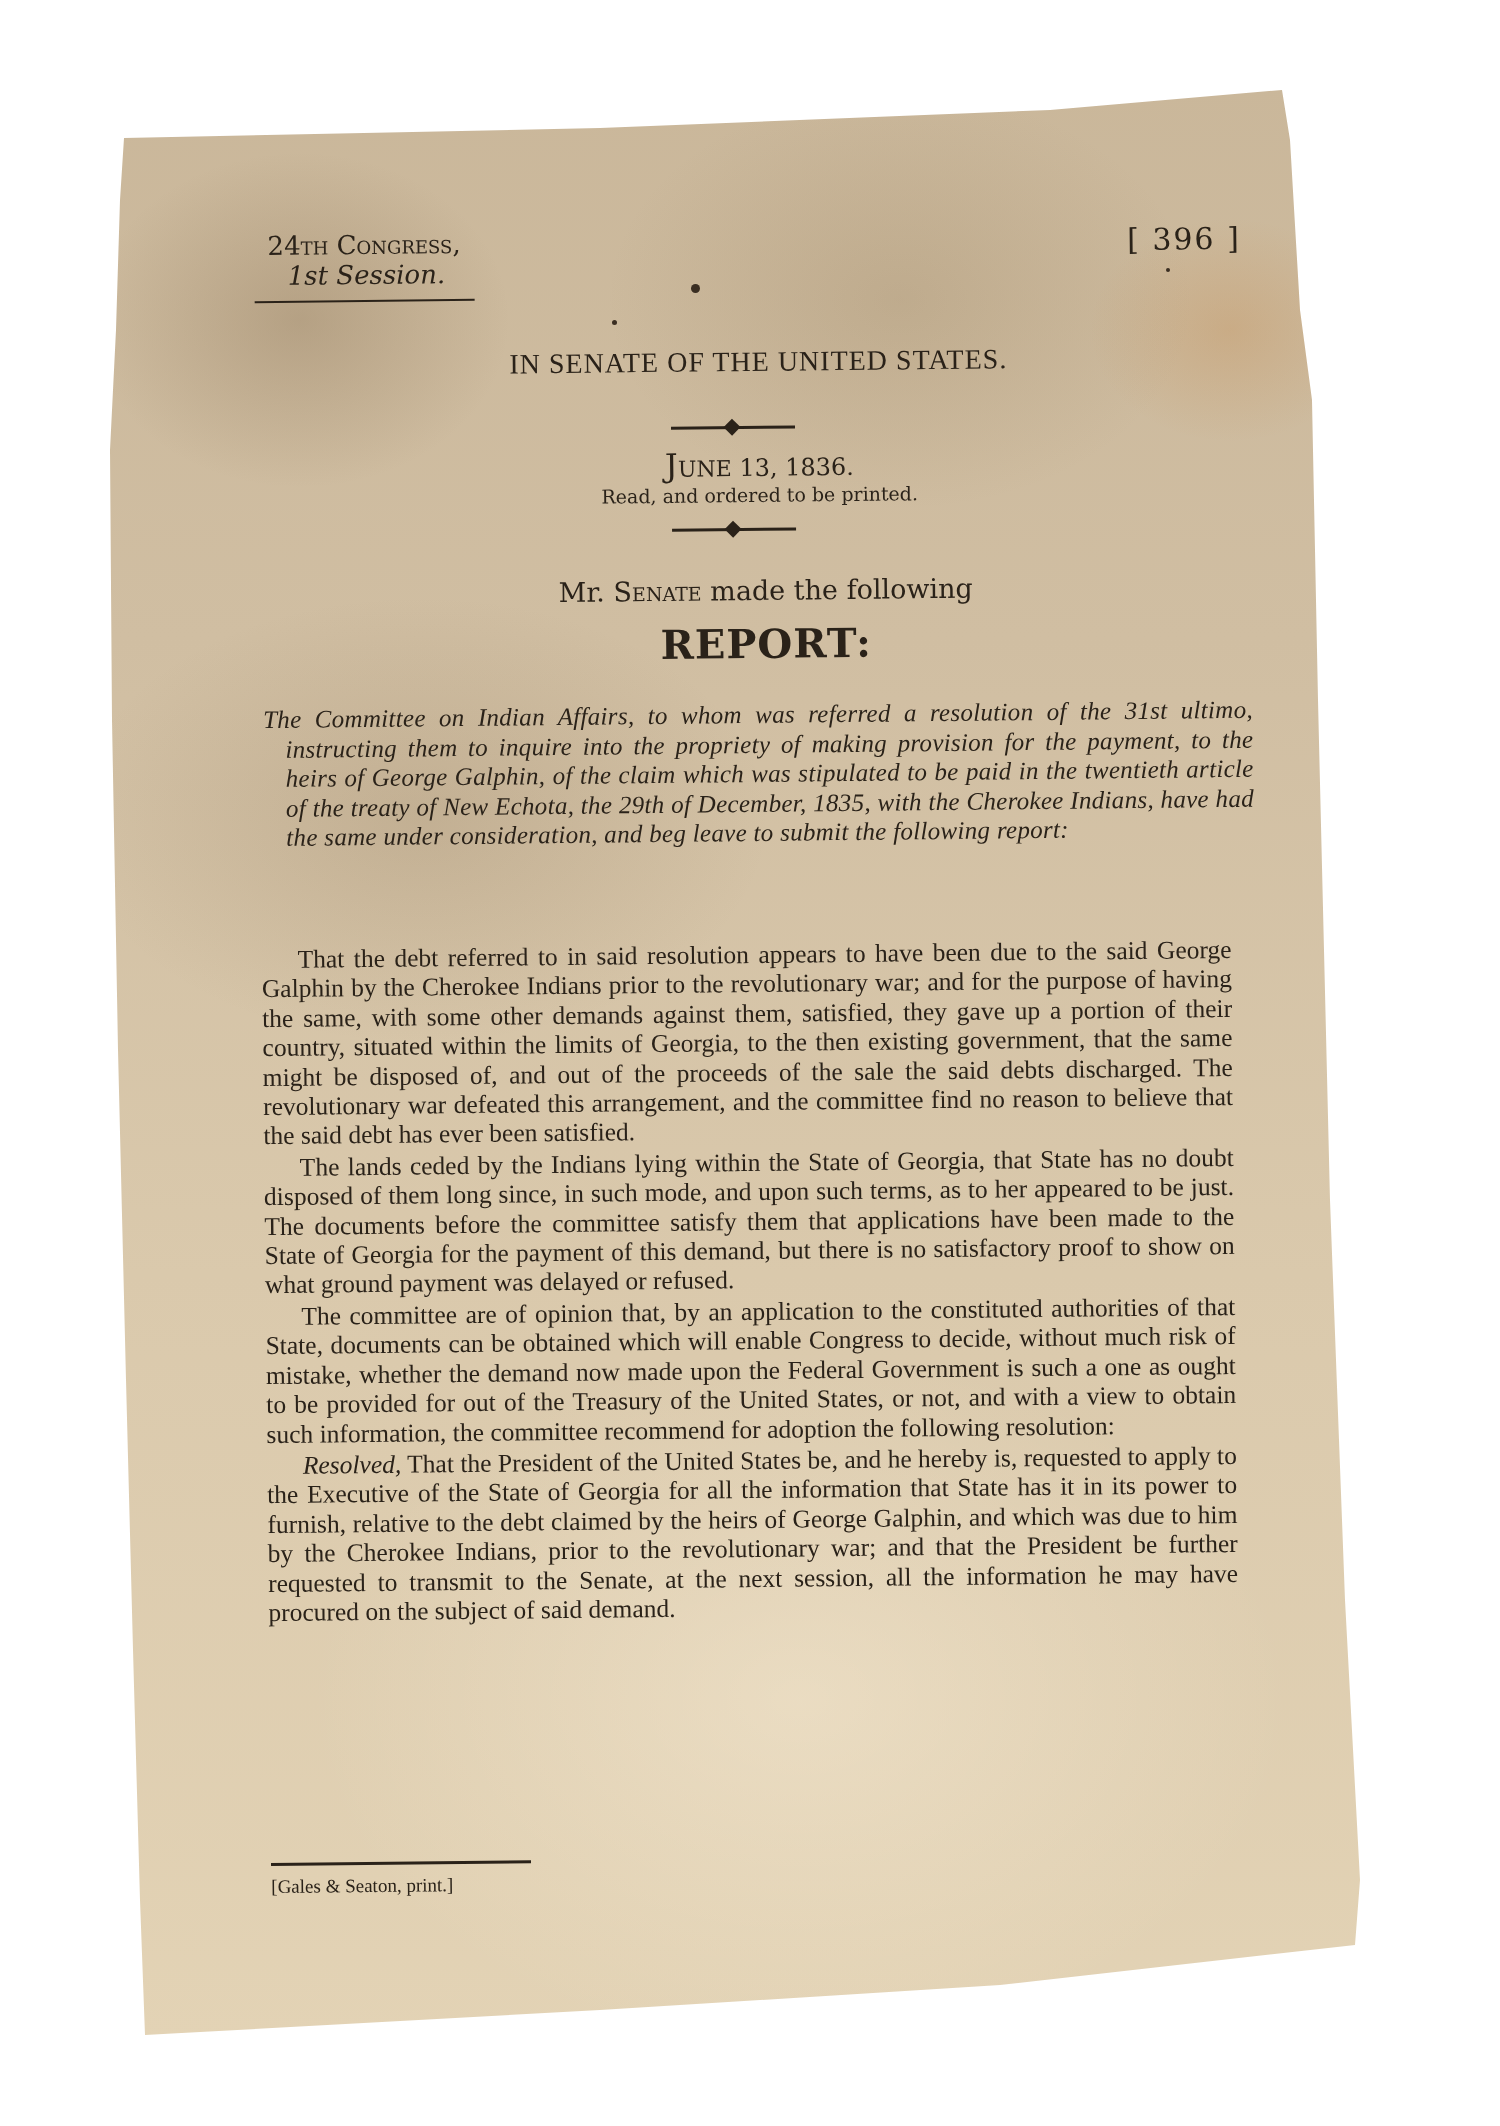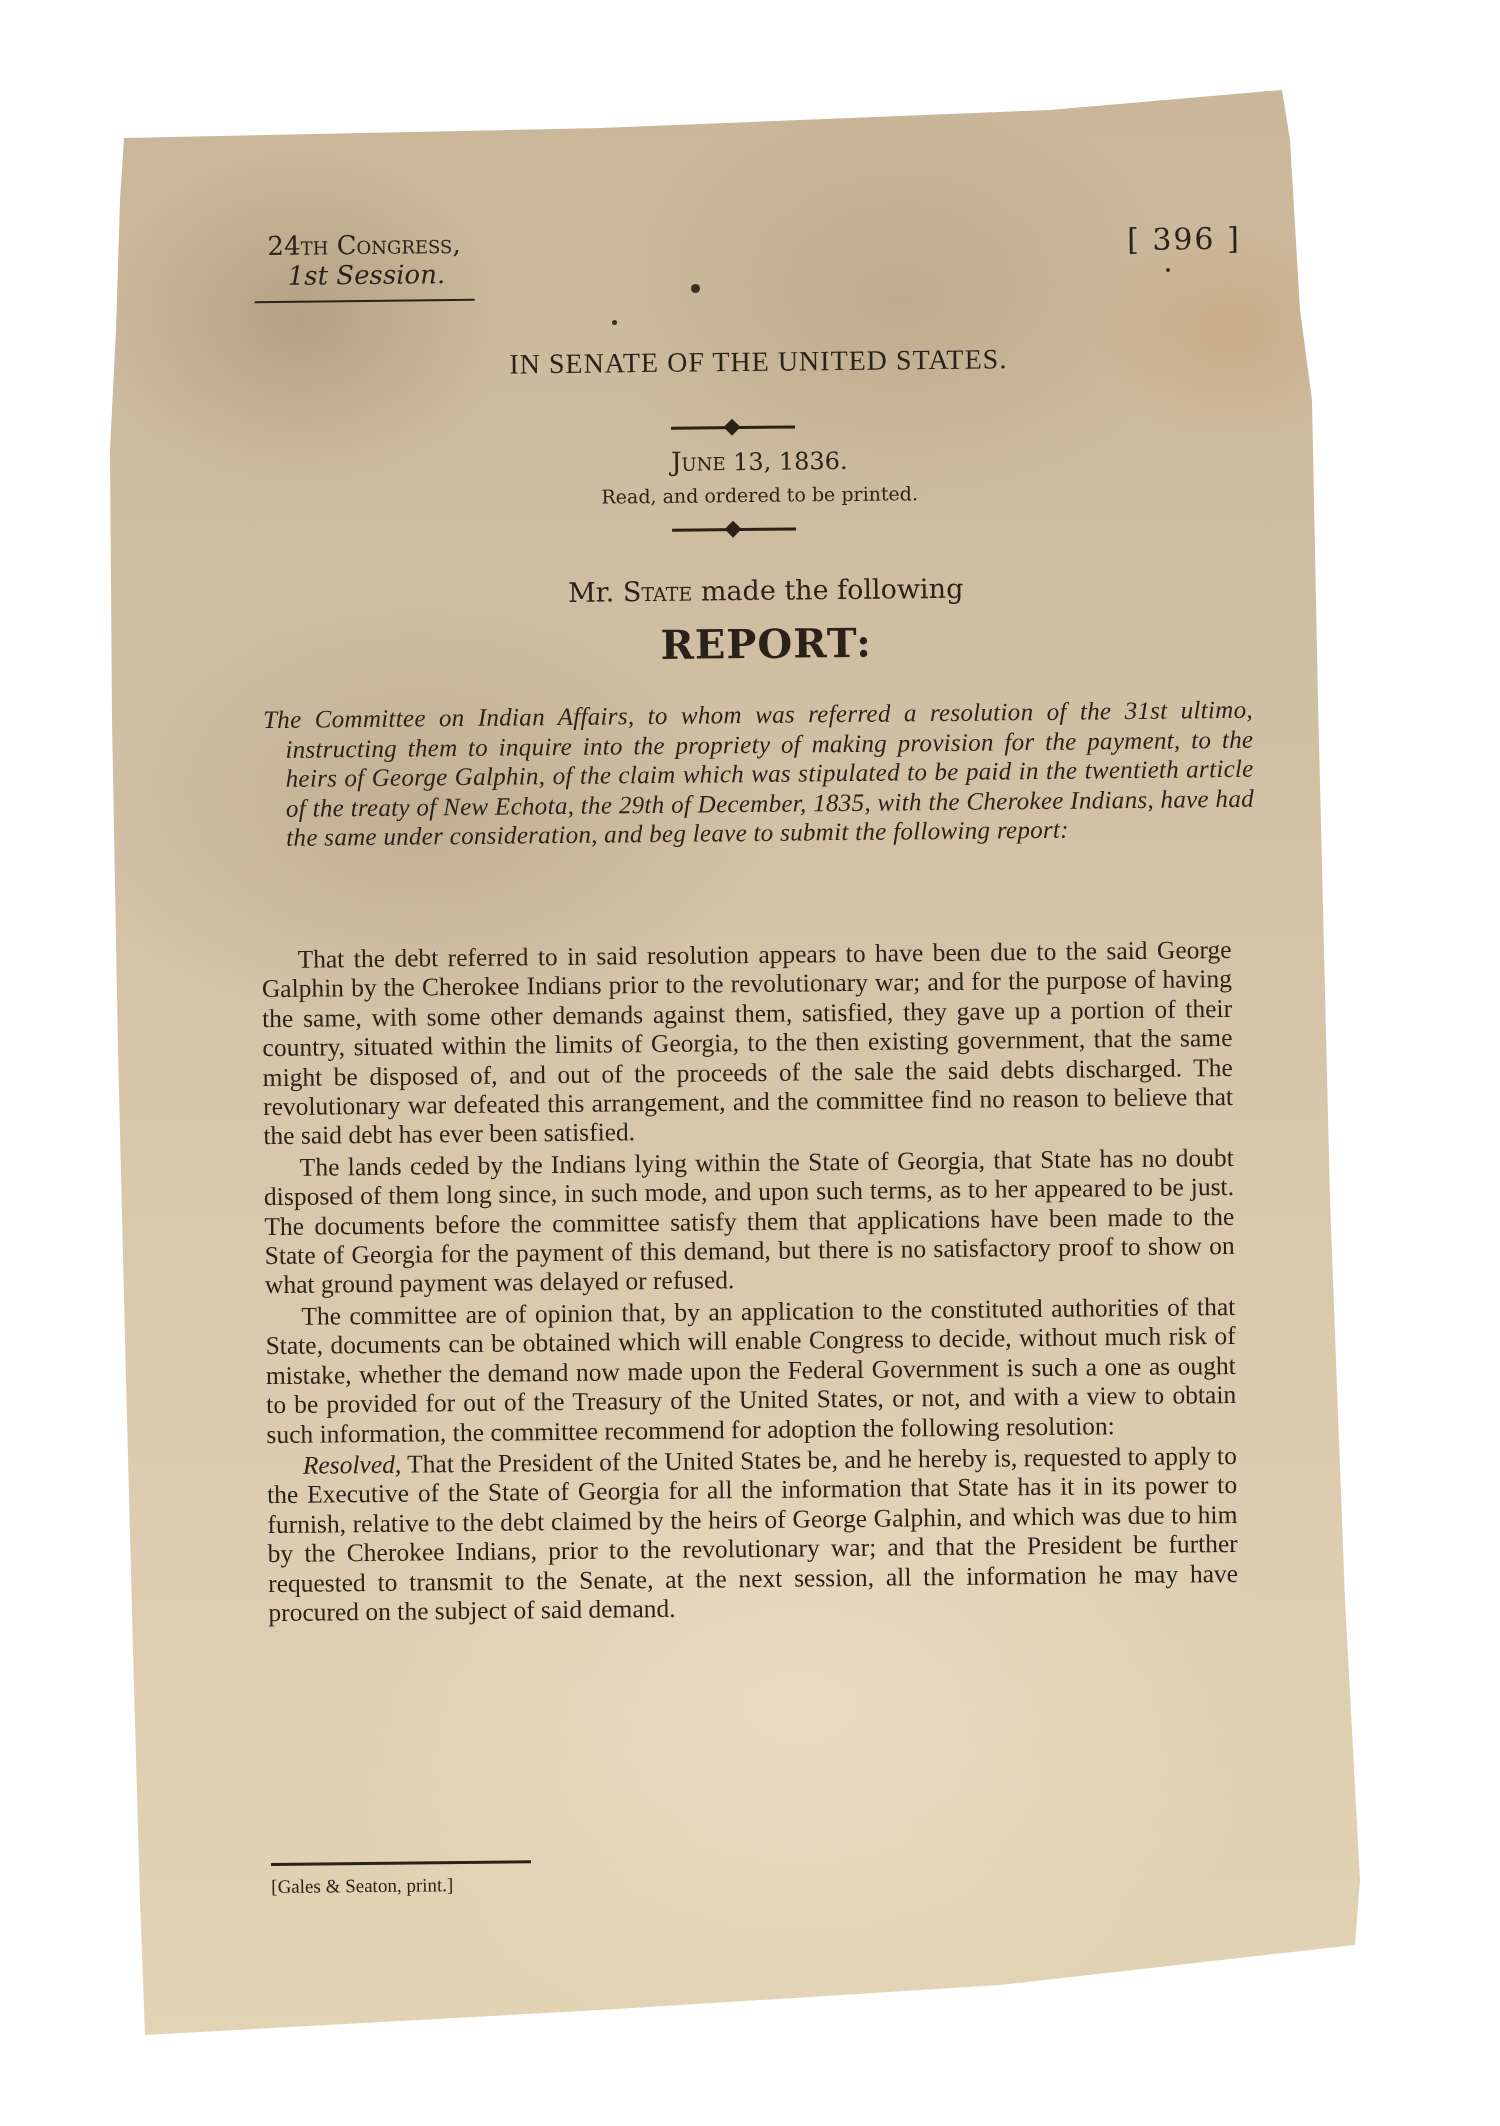--- a/index.html
+++ b/index.html
@@ -72,21 +72,21 @@
       width: 12px; height: 12px; background: #2a2219;
       transform: rotate(45deg);
     }
 
     .date {
       position: absolute; left: 0; width: 1500px;
       top: 446px; text-align: center;
       font-size: 24px;
       padding-left: 30px; box-sizing: border-box;
     }
-    .date .month { font-variant: small-caps; font-size: 26px; }
+    .date .month { font-variant: small-caps; font-size: 32px; }
     .readline {
       position: absolute; left: 0; width: 1500px;
       top: 484px; text-align: center;
       font-size: 19px;
       padding-left: 30px; box-sizing: border-box;
     }
 
     .made {
       position: absolute; left: 0; width: 1500px;
       top: 575px; text-align: center;
@@ -173,21 +173,21 @@
     <span class="month">June</span><span> 13, 1836.</span>
   </div>
 
   <div class="readline">Read, and ordered to be printed.</div>
 
   <div class="ornament" style="top:528px;">
     <div class="diamond"></div>
   </div>
 
   <div class="made">
-    <span>Mr. </span><span class="name">State</span><span> made the following</span>
+    <span>Mr. </span><span class="name">Senate</span><span> made the following</span>
   </div>
 
   <div class="report-title">REPORT:</div>
 
   <div class="preamble">The Committee on Indian Affairs, to whom was referred a resolution of the 31st ultimo, instructing them to inquire into the propriety of making provision for the payment, to the heirs of George Galphin, of the claim which was stipulated to be paid in the twentieth article of the treaty of New Echota, the 29th of December, 1835, with the Cherokee Indians, have had the same under consideration, and beg leave to submit the following report:</div>
 
   <div class="body-text">
     <p>That the debt referred to in said resolution appears to have been due to the said George Galphin by the Cherokee Indians prior to the revolutionary war; and for the purpose of having the same, with some other demands against them, satisfied, they gave up a portion of their country, situated within the limits of Georgia, to the then existing government, that the same might be disposed of, and out of the proceeds of the sale the said debts discharged. The revolutionary war defeated this arrangement, and the committee find no reason to believe that the said debt has ever been satisfied.</p>
     <p>The lands ceded by the Indians lying within the State of Georgia, that State has no doubt disposed of them long since, in such mode, and upon such terms, as to her appeared to be just. The documents before the committee satisfy them that applications have been made to the State of Georgia for the payment of this demand, but there is no satisfactory proof to show on what ground payment was delayed or refused.</p>
     <p>The committee are of opinion that, by an application to the constituted authorities of that State, documents can be obtained which will enable Congress to decide, without much risk of mistake, whether the demand now made upon the Federal Government is such a one as ought to be provided for out of the Treasury of the United States, or not, and with a view to obtain such information, the committee recommend for adoption the following resolution:</p>

